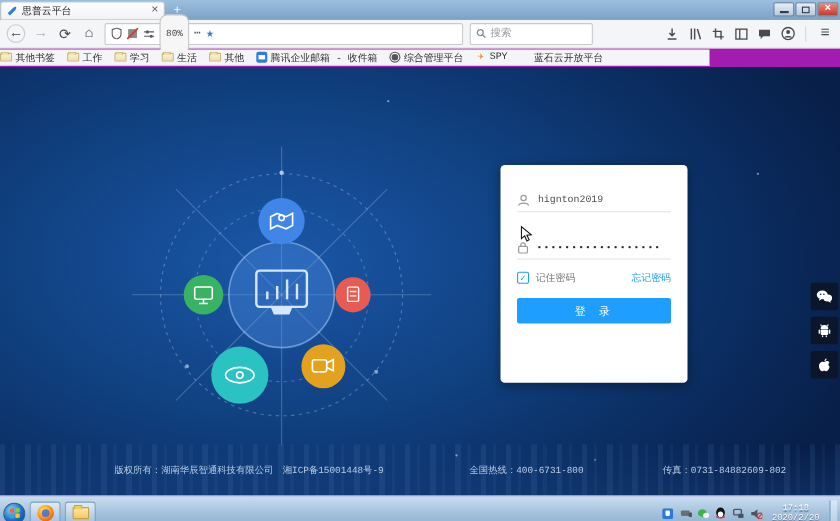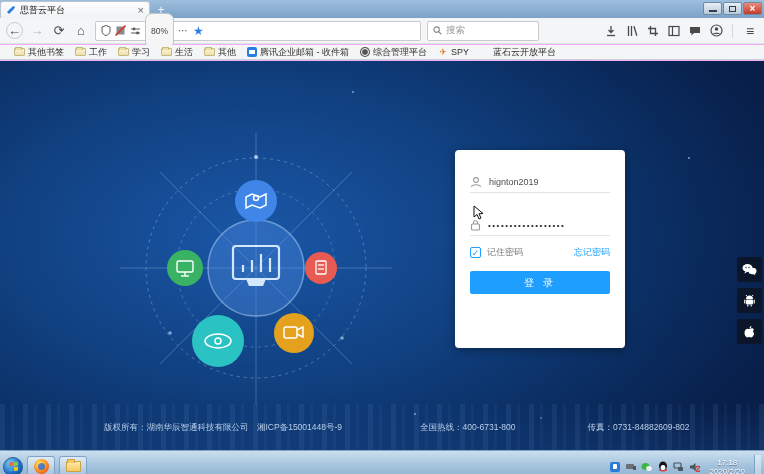--- a/index.html
+++ b/index.html
@@ -1,18 +1,18 @@
 <!DOCTYPE html>
 <html><head>
 <meta charset="utf-8">
 <style>
   * { margin:0; padding:0; box-sizing:border-box; }
   html,body { width:764px; height:474px; overflow:hidden; }
   body { font-family:"Liberation Sans","DejaVu Sans",sans-serif; }
-  .screen { position:relative; width:764px; height:474px; background:#f0abfc; overflow:hidden; }
+  .screen { position:relative; width:764px; height:474px; background:#a21caf; overflow:hidden;font-family:Liberation Mono, monospace; }
 
   
   .titlebar { position:absolute; left:0; top:0; width:764px; height:18px;
     background:linear-gradient(#9dbfde,#7ba2c6); display:flex; align-items:flex-end; }
   .tab { width:150px; height:17px; background:linear-gradient(#fdfdfd,#f0f2f4); border:1px solid #b8c4d1; border-bottom:none;
     border-radius:3px 3px 0 0; display:flex; align-items:center; padding:0 5px; gap:4px; }
   .tab-title { font-size:9px; color:#1b1b1b; flex:1; white-space:nowrap; overflow:hidden; }
   .tab-close { font-size:11px; color:#666; line-height:9px; }
   .newtab { width:22px; height:15px; color:#f2f6fa; font-size:12px; text-align:center; line-height:14px; }
   .winbtns { position:absolute; right:2px; top:2px; display:flex; gap:1px; }
@@ -37,22 +37,22 @@
   .dots3 { color:#555; font-size:10px; letter-spacing:1px; }
   .star { color:#2f7de1; font-size:12px; }
   .searchbox { width:112px; height:20px; background:#fff; border:1px solid #c9cace; border-radius:2px;
     display:flex; align-items:center; padding:0 5px; gap:4px; flex:0 0 auto; }
   .searchbox .ph { font-size:9.5px; color:#9a9a9e; }
   .navright { display:flex; align-items:center; gap:9px; margin-left:auto; }
   .navright svg { display:block; }
   .sep { width:1px; height:14px; background:#d5d6d9; }
 
   
-  .bmbar { position:absolute; left:0; top:45px; width:764px; height:15px; background:#f4f5f6;
-    border-bottom:1px solid #cfd0d4; display:flex; align-items:center; padding:0 14px; gap:11px; }
+  .bmbar { position:absolute; left:0; top:45px; width:645px; height:15px; background:#f4f5f6;
+    border-bottom:1px solid #cfd0d4; display:flex; align-items:center; padding:0 0; gap:11px; }
   .bm { display:flex; align-items:center; gap:3px; font-size:9px; color:#2e2e2e; white-space:nowrap; }
   .folder { width:11px; height:8px; background:linear-gradient(#fbf3d8,#efdfa8); border:1px solid #c9b97e; border-radius:1px; position:relative; }
   .folder::before { content:""; position:absolute; left:0; top:-2px; width:5px; height:2px; background:#efdfa8; border:1px solid #c9b97e; border-bottom:none; border-radius:1px 1px 0 0; }
   .bmic { width:10px; height:10px; border-radius:2px; display:flex; align-items:center; justify-content:center; }
   .bmic.mail { background:#2a7de1; }
   .bmic.mail::before { content:""; width:6px; height:4px; background:#fff; }
   .bmic.globe { background:#555; border-radius:50%; position:relative; }
   .bmic.globe::before { content:""; width:6px; height:6px; border:1px solid #fff; border-radius:50%; }
   .bmic.spy { background:transparent; color:#e07820; font-size:9px; font-weight:bold; }
   .bmic.grid { background:transparent; display:grid; grid-template-columns:4px 4px; grid-template-rows:4px 4px; gap:1px; }

